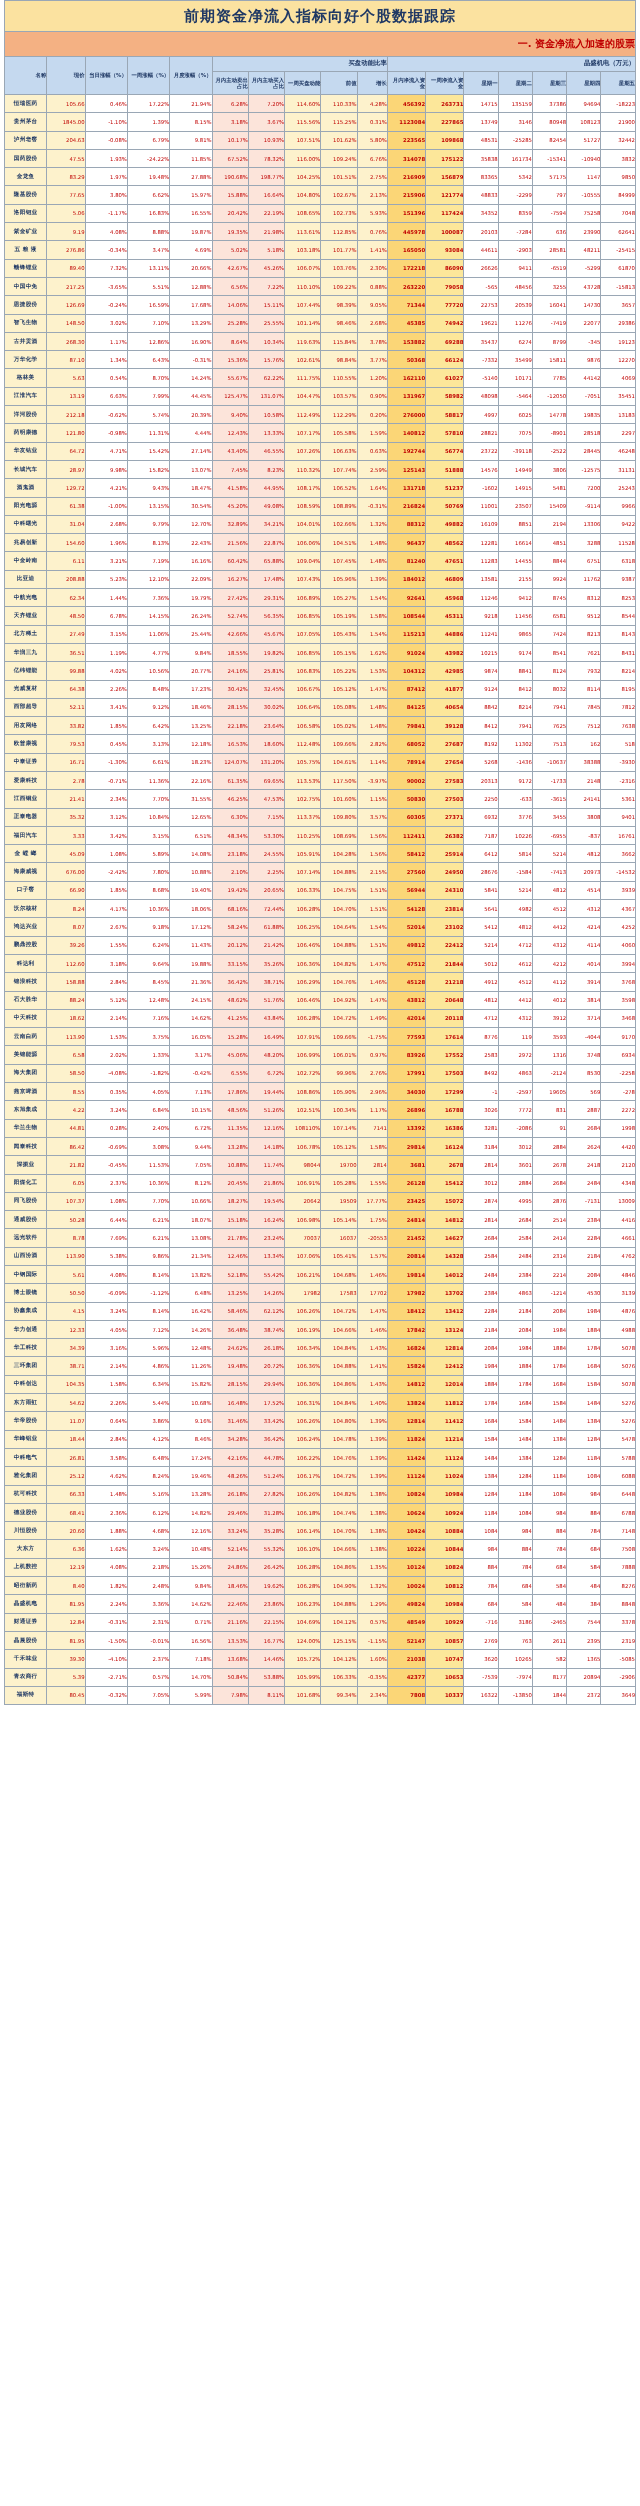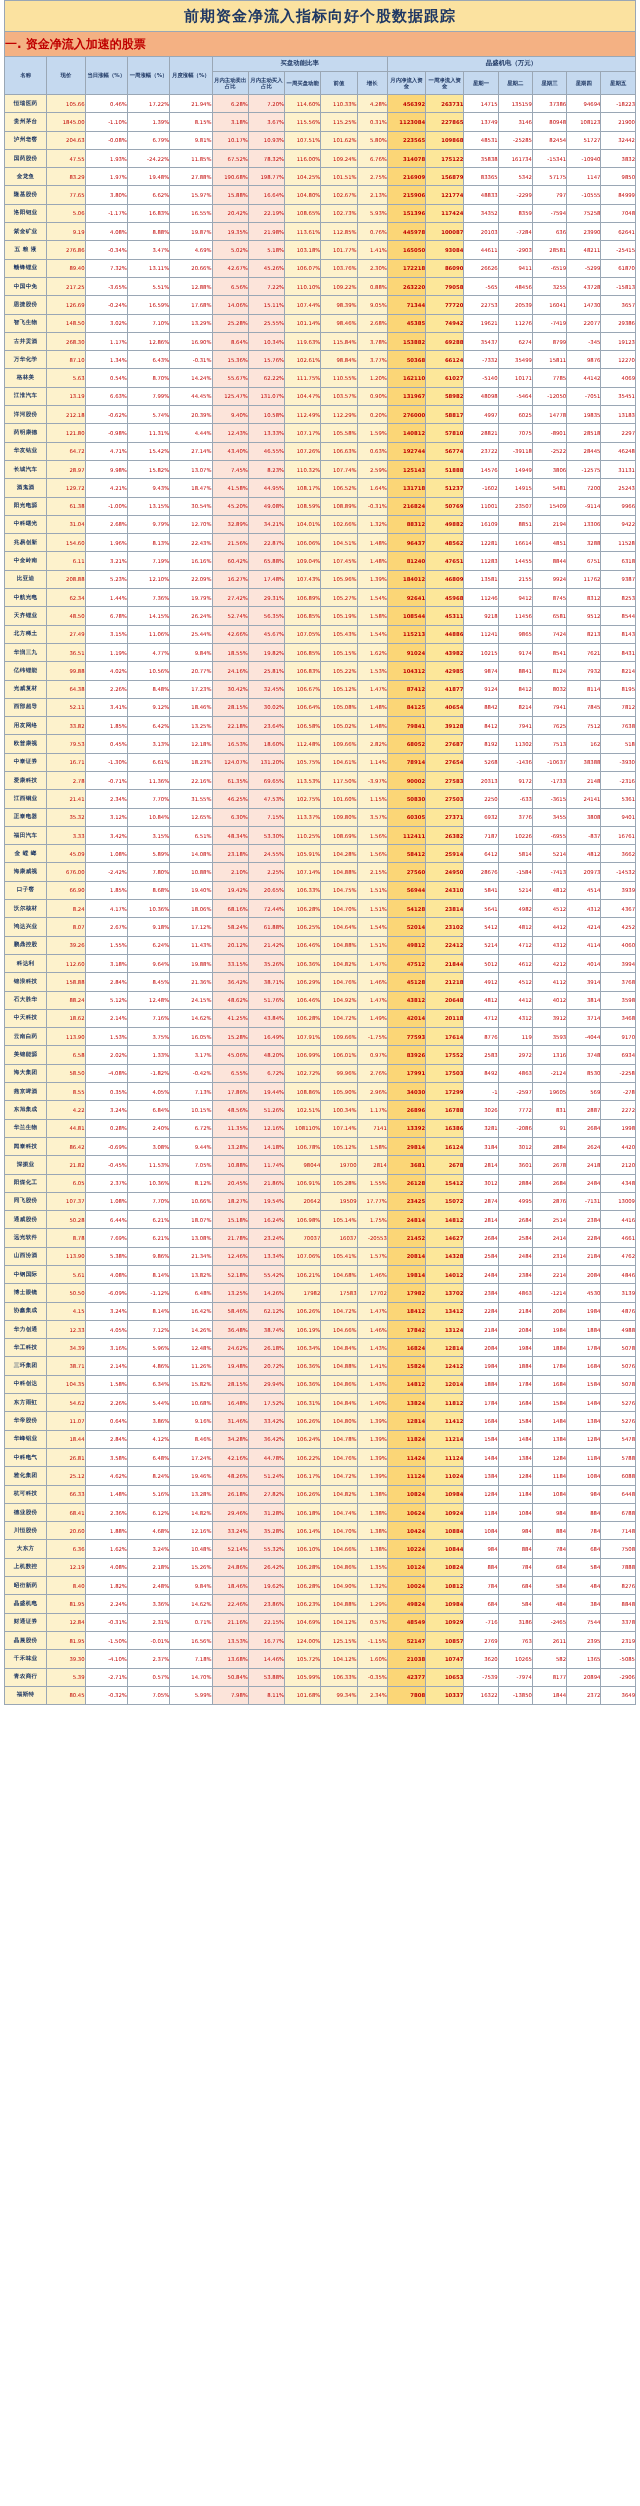--- a/index.html
+++ b/index.html
@@ -7,26 +7,26 @@
   #page{width:636px;position:relative;background:#fff;}
   table.grid{border-collapse:collapse;table-layout:fixed;width:632px;margin:0 4px;}
   table.grid td,table.grid th{border:1px solid #9aa7b5;padding:0;}
 
   .title-cell{
     background:#fbe2a0;color:#1f3864;text-align:center;
     font-size:15px;font-weight:bold;height:30px;letter-spacing:1px;
     font-family:"DejaVu Serif","Liberation Serif",serif;
   }
   .section-cell{
-    background:#f4b183;color:#c00000;text-align:left;
-    font-size:12px;font-weight:bold;height:24px;padding-left:3px;
+    background:#f4b183;color:#c00000;text-align:right;
+    font-size:10px;font-weight:bold;height:24px;padding-left:3px;
   }
   th.hdr{
     background:#c5d9ef;color:#1f3864;font-size:5.4px;font-weight:bold;
-    text-align:center;line-height:1.15;padding:1px 0;
+    text-align:right;line-height:1.15;padding:1px 0;
   }
   th.grp{height:14px;font-size:6.4px;}
   th.sub{height:22px;}
   td.c{font-size:5.3px;text-align:right;padding:0 2px;height:17.3px;
        color:#c00000;white-space:nowrap;overflow:hidden;}
   td.name{font-size:5.6px;text-align:center;color:#1f3864;font-weight:bold;
           background:#fdf2cc;letter-spacing:0.3px;}
   td.price{background:#fdf2cc;}
   td.ratio{background:#fce4da;}
   td.prev{background:#fdf2cc;}

